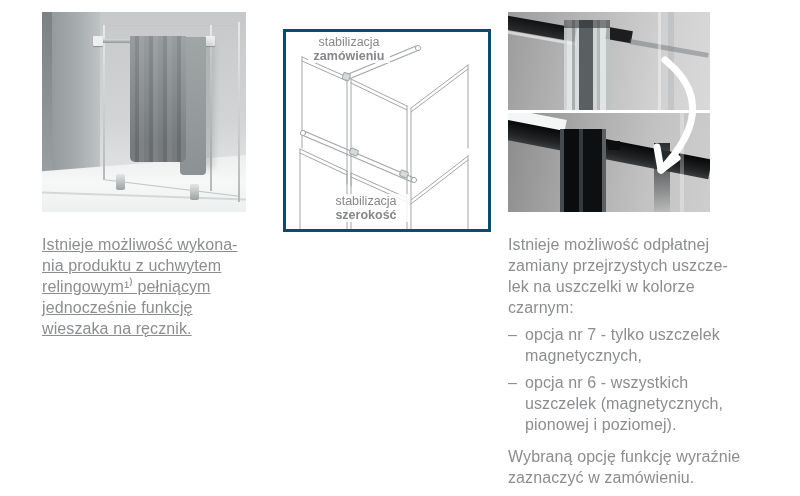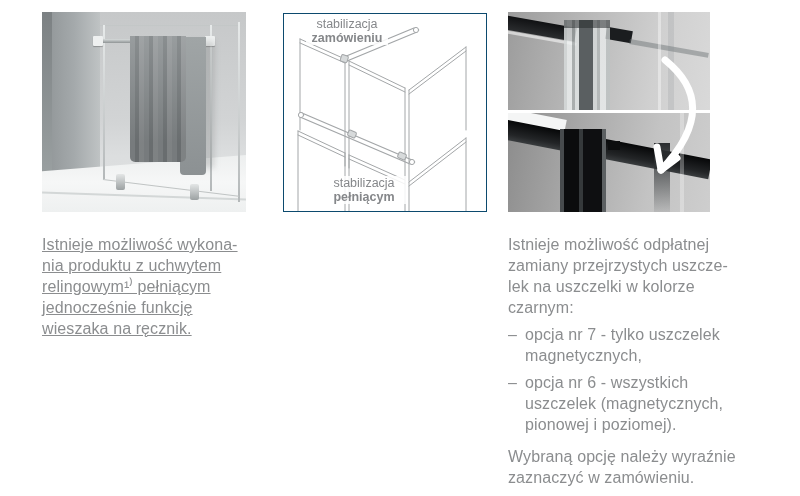--- a/index.html
+++ b/index.html
@@ -37,21 +37,21 @@
   .sw-towel{left:88px;top:24px;width:56px;height:126px;border-radius:0 0 5px 5px;overflow:hidden;
     background:repeating-linear-gradient(90deg,#8a8f91 0 5px,#7a7f81 5px 9px,#939799 9px 14px);}
   .sw-towel::after{content:"";position:absolute;left:0;top:0;right:0;bottom:0;
     background:linear-gradient(180deg,rgba(255,255,255,.12),rgba(0,0,0,.14) 85%);}
   .sw-foot{width:9px;height:16px;border-radius:2px;background:linear-gradient(180deg,#e4e6e6,#9ca1a2);}
   .sw-f1{left:74px;top:162px;}
   .sw-f2{left:148px;top:172px;}
 
   
   .col-stab{left:283px;top:13px;width:205px;}
-  .diagram-box{position:relative;width:202px;height:197px;border:1px solid #0c4a6e;background:#fff;overflow:hidden;}
+  .diagram-box{position:relative;width:202px;height:197px;border:3px solid #0c4a6e;background:#fff;overflow:hidden;margin-top:16px;}
   .diagram-box svg{position:absolute;left:0;top:0;}
   .diag-label{position:absolute;font-size:12.5px;line-height:14px;text-align:center;color:#85878a;background:rgba(255,255,255,.85);}
   .diag-label .b{font-weight:bold;}
   .label-perp{left:22px;top:3px;width:82px;}
   .label-par{left:38px;top:162px;width:84px;}
 
   
   .col-gasket{left:508px;top:12px;width:284px;}
   .gaskets-photos{position:relative;width:202px;height:200px;}
   .photo-gasket{position:absolute;left:0;width:202px;overflow:hidden;}
@@ -151,21 +151,21 @@
         <circle cx="128" cy="148" r="2.6" fill="#fff"></circle>
         <rect x="64" y="117" width="8" height="6" rx="1.5" fill="#d7dadb" transform="rotate(23 68 120)"></rect>
         <rect x="114" y="139" width="8" height="6" rx="1.5" fill="#d7dadb" transform="rotate(23 118 142)"></rect>
       </svg>
       <div class="diag-label label-perp">
         <div>stabilizacja</div>
         <div class="b">zamówieniu</div>
       </div>
       <div class="diag-label label-par">
         <div>stabilizacja</div>
-        <div class="b">pełniącym</div>
+        <div class="b">szerokość</div>
       </div>
     </div>
   </div>
 
   <div class="col col-gasket">
     <div class="gaskets-photos">
       <div class="photo-gasket pg-top">
         <div class="gt-band1"></div>
         <div class="gt-band1h"></div>
         <div class="gt-band2"></div>
@@ -197,18 +197,18 @@
         <span class="marker">–</span>
         <span class="opt-text">opcja nr 7 - tylko uszczelek
 magnetycznych,</span>
       </div>
       <div class="caption option-row">
         <span class="marker">–</span>
         <span class="opt-text">opcja nr 6 - wszystkich
 uszczelek (magnetycznych,
 pionowej i poziomej).</span>
       </div>
-      <div class="caption note">Wybraną opcję należy wyraźnie
+      <div class="caption note">Wybraną opcję funkcję wyraźnie
 zaznaczyć w zamówieniu.</div>
     </div>
   </div>
 
 </div>
 
 </body></html>

